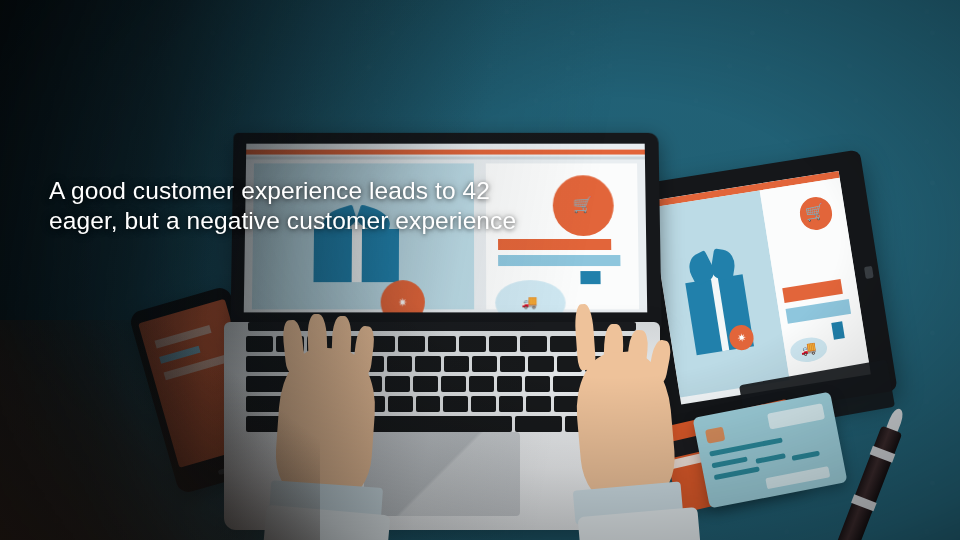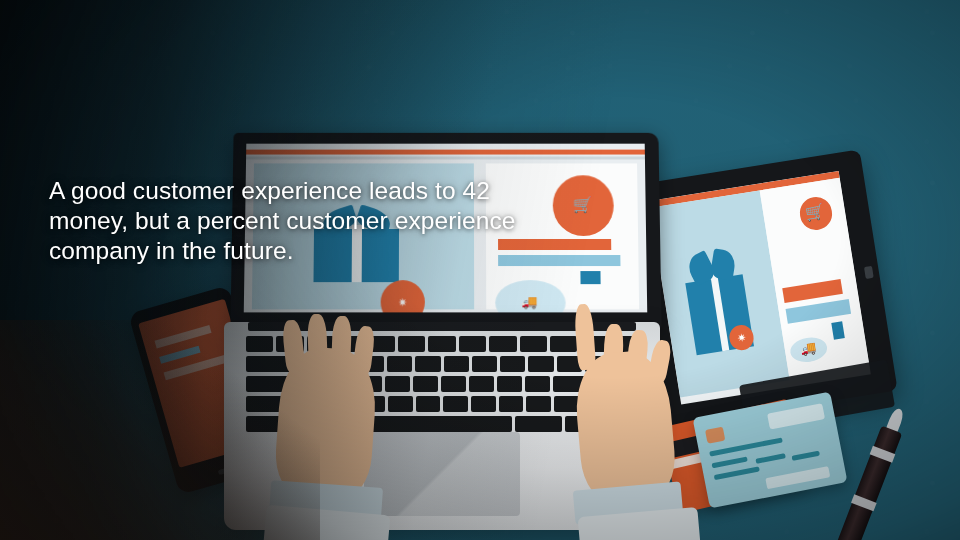--- a/index.html
+++ b/index.html
@@ -315,17 +315,16 @@
     <div class="palm"></div>
     <div class="cuff"></div>
     <div class="sleeve-r"></div>
   </div>
 
   <div class="vignette"></div>
   <div class="corner-dark"></div>
 
   <div class="caption">
     <div>A good customer experience leads to 42</div>
-    <div>money, but a percent customer experience</div>
-    <div>company in the future.</div>
+    <div>eager, but a negative customer experience</div>
   </div>
 
 </div>
 
 </body></html>

